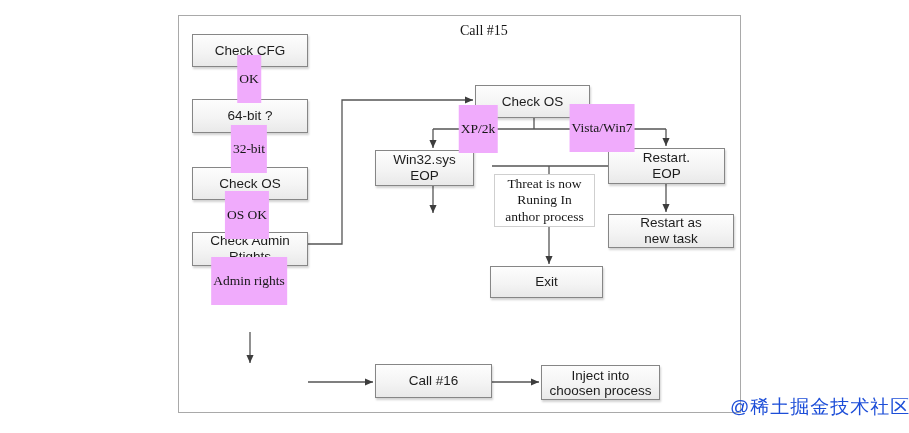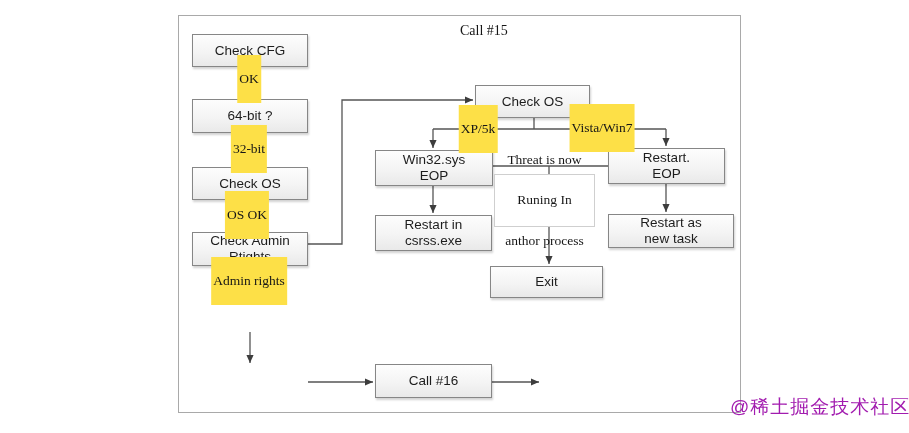--- a/index.html
+++ b/index.html
@@ -28,41 +28,41 @@
     text-align:center;white-space:nowrap;
   }
   .note{
     position:absolute;z-index:2;
     box-sizing:border-box;
     background:#ffffff;
     border:1px solid #cfcfcf;
     display:flex;flex-direction:column;align-items:center;justify-content:center;
     font-family:"Liberation Serif",serif;
     font-size:13.5px;line-height:16.5px;color:#161616;
-    text-align:left;white-space:nowrap;gap:24px;
+    text-align:left;white-space:nowrap;
   }
   .elabel{
     position:absolute;z-index:3;
     transform:translate(-50%,-50%);
-    background:#fde047;
+    background:#f0abfc;
     padding:16px 2px;
     font-family:"Liberation Serif",serif;
     font-size:13.5px;color:#161616;white-space:nowrap;
   }
   .title{
     position:absolute;z-index:3;
     left:434px;top:23px;
     font-family:"Liberation Serif",serif;
     font-size:14px;color:#161616;white-space:nowrap;margin-left:26px;
   }
   .watermark{
     position:absolute;z-index:4;
     left:730px;top:394px;
     font-size:19px;letter-spacing:1px;
-    color:#a21caf;white-space:nowrap;
+    color:#1d4ed8;white-space:nowrap;
   }
 </style>
 </head>
 <body>
 
 <div id="stage">
 
   <div class="frame"></div>
 
   <svg class="wires" width="909" height="433">
@@ -109,51 +109,51 @@
     <span>Check OS</span>
   </div>
   <div class="node" style="left:192px;top:232px;width:116px;height:34px">
     <span>Check Admin</span>
     <span>Rtights</span>
   </div>
 
   <div class="node" style="left:475px;top:85px;width:115px;height:33px">
     <span>Check OS</span>
   </div>
-  <div class="node" style="left:375px;top:150px;width:118px;height:36px">
+  <div class="node" style="left:375px;top:150px;width:99px;height:36px">
     <span>Win32.sys</span>
     <span>EOP</span>
   </div>
   <div class="node" style="left:608px;top:148px;width:117px;height:36px">
     <span>Restart.</span>
     <span>EOP</span>
-  </div>
-  <div class="node" style="left:375px;top:215px;width:117px;height:36px">
-    <span>Restart in</span>
-    <span>csrss.exe</span>
   </div>
   <div class="node" style="left:608px;top:214px;width:126px;height:34px">
     <span>Restart as</span>
     <span>new task</span>
   </div>
   <div class="note" style="left:494px;top:174px;width:101px;height:53px">
     <span>Threat is now</span>
     <span>Runing In</span>
     <span>anthor process</span>
   </div>
   <div class="node" style="left:490px;top:266px;width:113px;height:32px">
     <span>Exit</span>
   </div>
 
   <div class="node" style="left:375px;top:364px;width:117px;height:34px">
     <span>Call #16</span>
   </div>
+  <div class="node" style="left:541px;top:365px;width:119px;height:35px;line-height:15px">
+    <span>Inject into</span>
+    <span>choosen process</span>
+  </div>
 
   <span class="elabel" style="left:249px;top:79px">OK</span>
   <span class="elabel" style="left:249px;top:149px">32-bit</span>
   <span class="elabel" style="left:247px;top:215px">OS OK</span>
   <span class="elabel" style="left:249px;top:281px">Admin rights</span>
-  <span class="elabel" style="left:478px;top:129px">XP/5k</span>
+  <span class="elabel" style="left:478px;top:129px">XP/2k</span>
   <span class="elabel" style="left:602px;top:128px">Vista/Win7</span>
 
   <div class="watermark">@稀土掘金技术社区</div>
 
 </div>
 
 </body></html>

